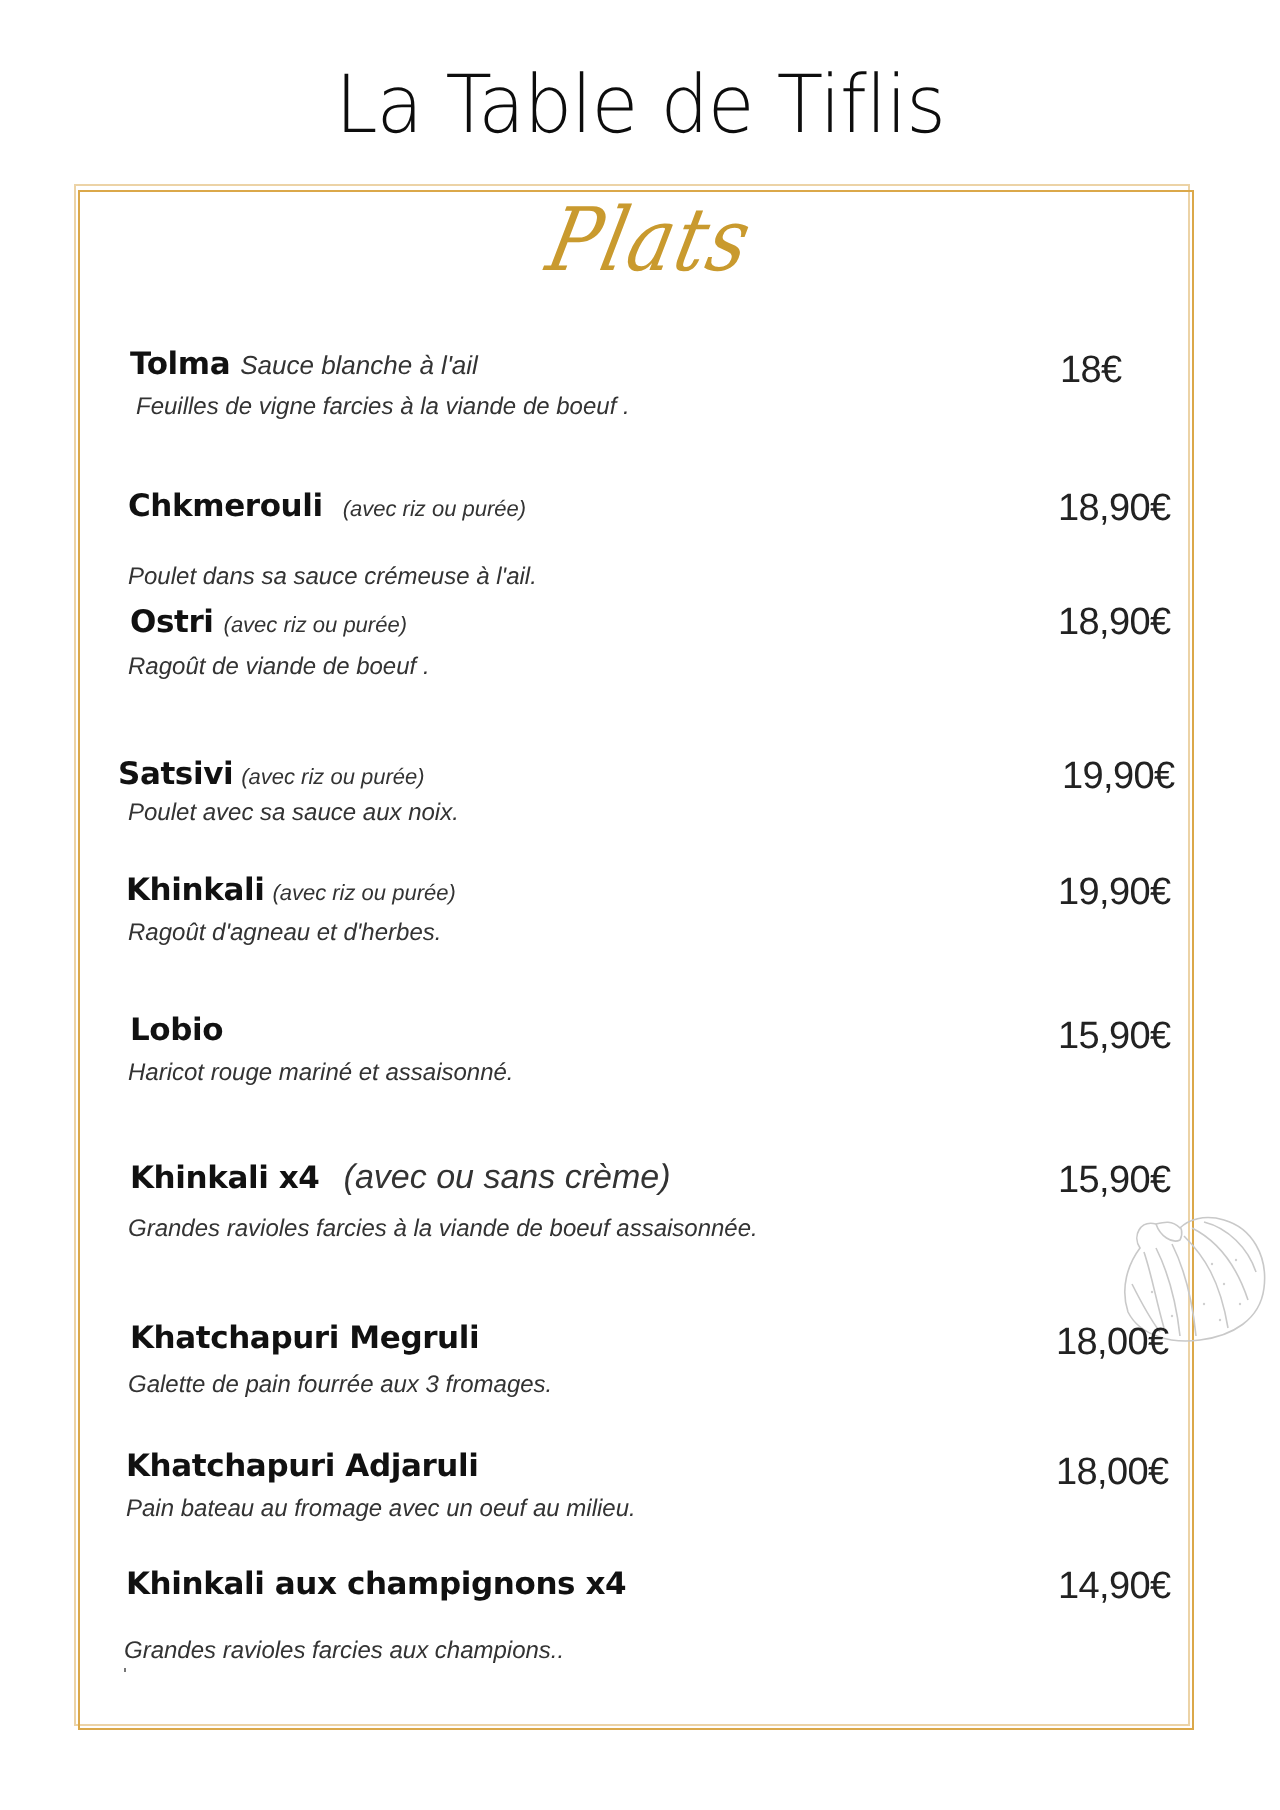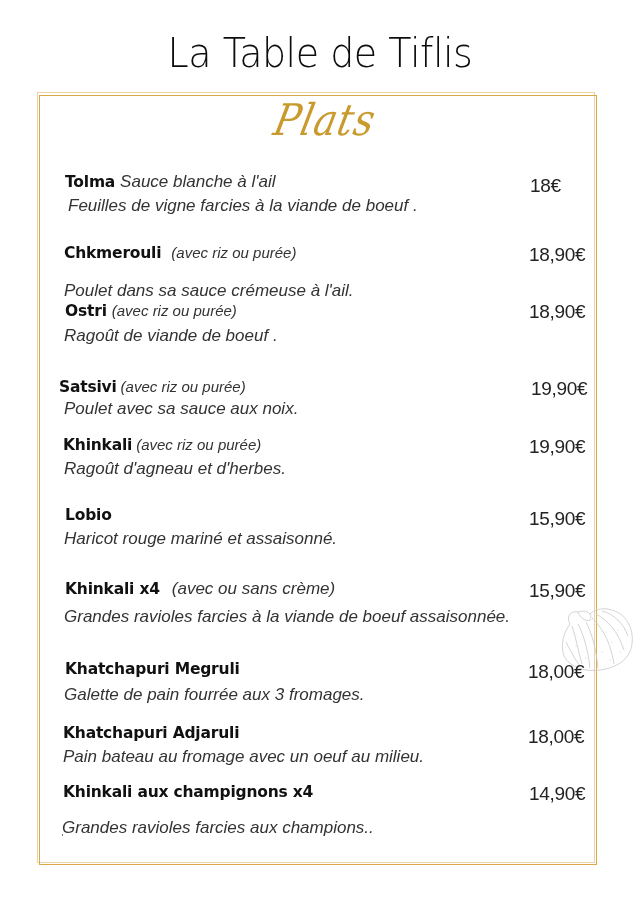--- a/index.html
+++ b/index.html
@@ -11,38 +11,38 @@
     }
     .frame-outer { position: absolute; left: 37px; top: 92px; width: 558px; height: 771px; border: 1px solid #ecd3a6; box-sizing: border-box; }
     .frame-inner { position: absolute; left: 39px; top: 95px; width: 558px; height: 770px; border: 1.5px solid #dba84a; box-sizing: border-box; }
     .section-title {
       position: absolute; left: 270px; top: 98px; width: 110px; text-align: center;
       font-family: "DejaVu Serif", serif; font-style: italic; font-size: 38px; color: #c99a2e;
       letter-spacing: 1px; transform: skewX(-12deg) scaleY(1.15); font-weight: 300;
     }
     .item { position: absolute; }
     .name { font-family: "DejaVu Sans", sans-serif; font-weight: bold; font-size: 15.5px; color: #111; letter-spacing: -0.2px; }
-    .note { font-family: "Liberation Sans", sans-serif; font-style: italic; font-size: 15px; color: #333; margin-left: 5px; font-weight: normal; }
-    .desc { position: absolute; font-family: "Liberation Sans", sans-serif; font-style: italic; font-size: 17px; color: #333; white-space: nowrap; }
+    .note { font-family: "Liberation Sans", sans-serif; font-style: italic; font-size: 11px; color: #333; margin-left: 5px; font-weight: normal; }
+    .desc { position: absolute; font-family: "Liberation Sans", sans-serif; font-style: italic; font-size: 12px; color: #333; white-space: nowrap; }
     .price { position: absolute; font-family: "Liberation Sans", sans-serif; font-size: 19px; color: #222; letter-spacing: -0.3px; }
     .stray-dot { position: absolute; left: 62px; top: 834px; width: 1px; height: 2px; background: #777; }
     .dumpling { position: absolute; left: 556px; top: 602px; width: 80px; height: 72px; }
   </style>
 </head>
 <body>
 
 <div class="title">La Table de Tiflis</div>
 
 <div class="frame-outer"></div>
 <div class="frame-inner"></div>
 
 <div class="section-title">Plats</div>
 
 <div class="item" style="left:65px; top:172px;">
-  <span class="name">Tolma</span><span class="note" style="font-size:17px;">Sauce blanche à l'ail</span>
+  <span class="name">Tolma</span><span class="note" style="font-size:13px;">Sauce blanche à l'ail</span>
 </div>
 <div class="desc" style="left:68px; top:196px;">Feuilles de vigne farcies à la viande de boeuf .</div>
 <div class="price" style="left:530px; top:175px;">18€</div>
 
 <div class="item" style="left:64px; top:243px;">
   <span class="name">Chkmerouli</span><span class="note" style="margin-left:10px;">(avec riz ou purée)</span>
 </div>
 <div class="desc" style="left:64px; top:266px;margin-top:15px;">Poulet dans sa sauce crémeuse à l'ail.</div>
 <div class="price" style="left:529px; top:244px;">18,90€</div>
 

